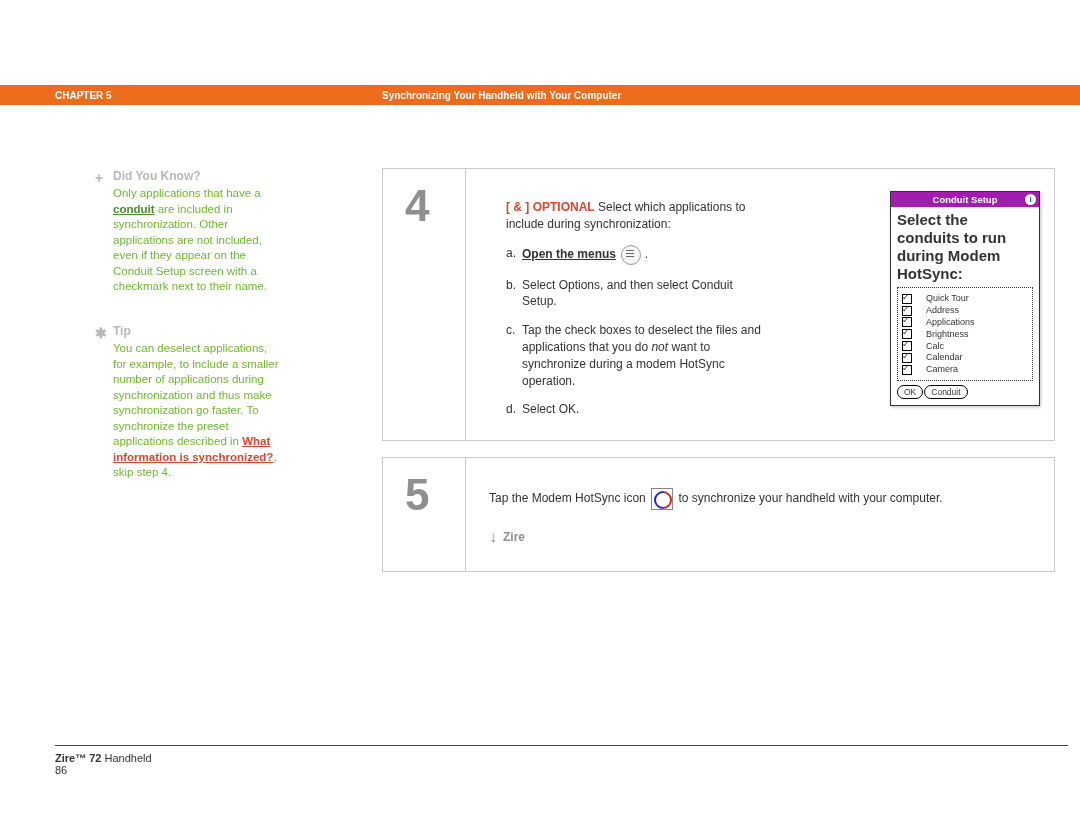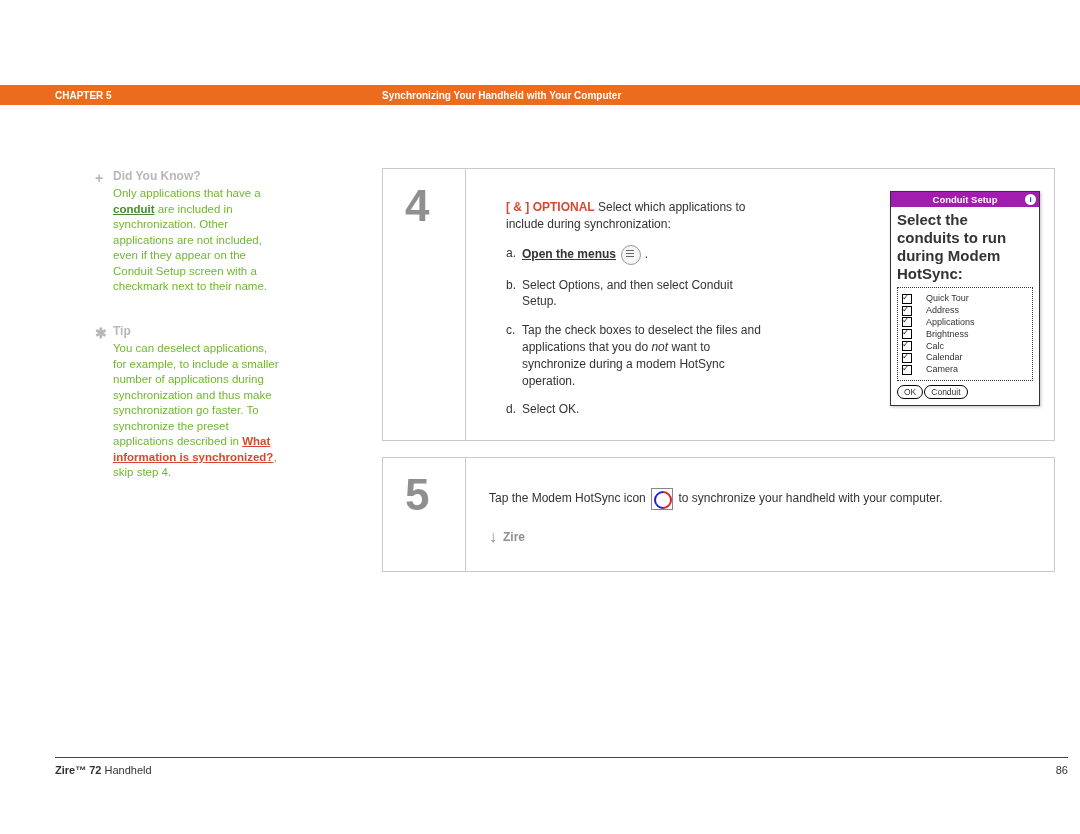--- a/index.html
+++ b/index.html
@@ -269,20 +269,21 @@
     position: absolute;
     bottom: 58px;
     left: 55px;
     right: 12px;
     border-top: 1px solid #444;
     padding-top: 6px;
     font-size: 11px;
     color: #333;
     display: flex;
     justify-content: space-between;
+    flex-direction: column;
   }
   .footer .zire {
     font-weight: bold;
   }
 </style>
 </head>
 <body>
 
 <div class="header-bar">
   <span class="header-chapter">CHAPTER 5</span>

